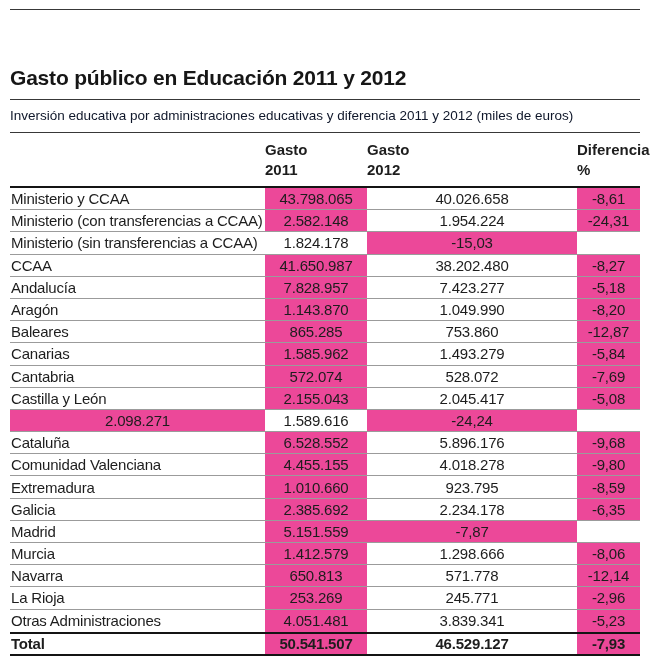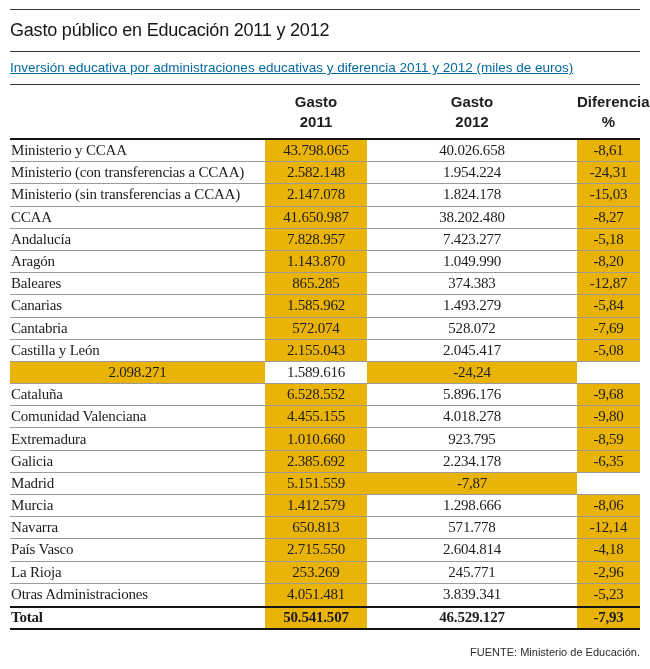--- a/index.html
+++ b/index.html
@@ -9,61 +9,60 @@
     font-family: "Liberation Sans", sans-serif;
     color: #1d1d1d;
     -webkit-font-smoothing: antialiased;
   }
   .page { padding: 0 10px; box-sizing: border-box; }
 
   .rule-dark { border-top: 1px solid #383838; height: 0; }
   .toprule { margin-top: 9px; }
 
   .title {
-    font-size: 18px; line-height: 26px;
-    font-weight: normal; letter-spacing: -0.2px;
+    font-size: 21px; line-height: 26px;
+    font-weight: bold; letter-spacing: -0.2px;
     color: #161616;
     padding: 7px 0 8px 0;
+    margin-top: 48px;
   }
   .subtitle {
     font-size: 13.5px; line-height: 17px;
-    color: #0369a1;
+    color: #0f172a;
     padding: 7px 0 8px 0;
-    text-decoration: underline;
   }
 
   .grid-row {
     display: grid;
     grid-template-columns: 255px 102px 210px 63px;
     box-sizing: border-box;
   }
 
   .thead {
     height: 55px;
     align-items: center;
     border-bottom: 2px solid #141414;
     font-weight: bold;
     font-size: 15px;
   }
-  .th { text-align: center; line-height: 20px; }
+  .th { text-align: left; line-height: 20px; }
   .th .hline { display: block; }
 
   .row {
     height: 22.2px;
     align-items: center;
     border-bottom: 1px solid #9b9b9b;
     font-size: 15px;
     letter-spacing: -0.2px;
-    font-family: Liberation Serif, serif;
   }
   .row:nth-last-child(2) { border-bottom: none; } 
   .cell { height: 100%; display: flex; align-items: center; box-sizing: border-box; }
   .cell.label { justify-content: flex-start; padding-left: 1px; }
   .cell.num { justify-content: center; }
-  .beige { background: #eab308; }
+  .beige { background: #ec4899; }
 
   .row.total {
     height: 24px;
     border-top: 2px solid #141414;
     border-bottom: 2px solid #141414;
     font-weight: bold;
   }
 
   .footer {
     font-size: 11px;
@@ -114,21 +113,20 @@
 
   <div class="grid-row row">
     <div class="cell label">Ministerio (con transferencias a CCAA)</div>
     <div class="cell num beige">2.582.148</div>
     <div class="cell num">1.954.224</div>
     <div class="cell num beige">-24,31</div>
   </div>
 
   <div class="grid-row row">
     <div class="cell label">Ministerio (sin transferencias a CCAA)</div>
-    <div class="cell num beige">2.147.078</div>
     <div class="cell num">1.824.178</div>
     <div class="cell num beige">-15,03</div>
   </div>
 
   <div class="grid-row row">
     <div class="cell label">CCAA</div>
     <div class="cell num beige">41.650.987</div>
     <div class="cell num">38.202.480</div>
     <div class="cell num beige">-8,27</div>
   </div>
@@ -144,21 +142,21 @@
     <div class="cell label">Aragón</div>
     <div class="cell num beige">1.143.870</div>
     <div class="cell num">1.049.990</div>
     <div class="cell num beige">-8,20</div>
   </div>
 
 
   <div class="grid-row row">
     <div class="cell label">Baleares</div>
     <div class="cell num beige">865.285</div>
-    <div class="cell num">374.383</div>
+    <div class="cell num">753.860</div>
     <div class="cell num beige">-12,87</div>
   </div>
 
   <div class="grid-row row">
     <div class="cell label">Canarias</div>
     <div class="cell num beige">1.585.962</div>
     <div class="cell num">1.493.279</div>
     <div class="cell num beige">-5,84</div>
   </div>
 
@@ -223,26 +221,20 @@
     <div class="cell num beige">-8,06</div>
   </div>
 
   <div class="grid-row row">
     <div class="cell label">Navarra</div>
     <div class="cell num beige">650.813</div>
     <div class="cell num">571.778</div>
     <div class="cell num beige">-12,14</div>
   </div>
 
-  <div class="grid-row row">
-    <div class="cell label">País Vasco</div>
-    <div class="cell num beige">2.715.550</div>
-    <div class="cell num">2.604.814</div>
-    <div class="cell num beige">-4,18</div>
-  </div>
 
   <div class="grid-row row">
     <div class="cell label">La Rioja</div>
     <div class="cell num beige">253.269</div>
     <div class="cell num">245.771</div>
     <div class="cell num beige">-2,96</div>
   </div>
 
   <div class="grid-row row">
     <div class="cell label">Otras Administraciones</div>

